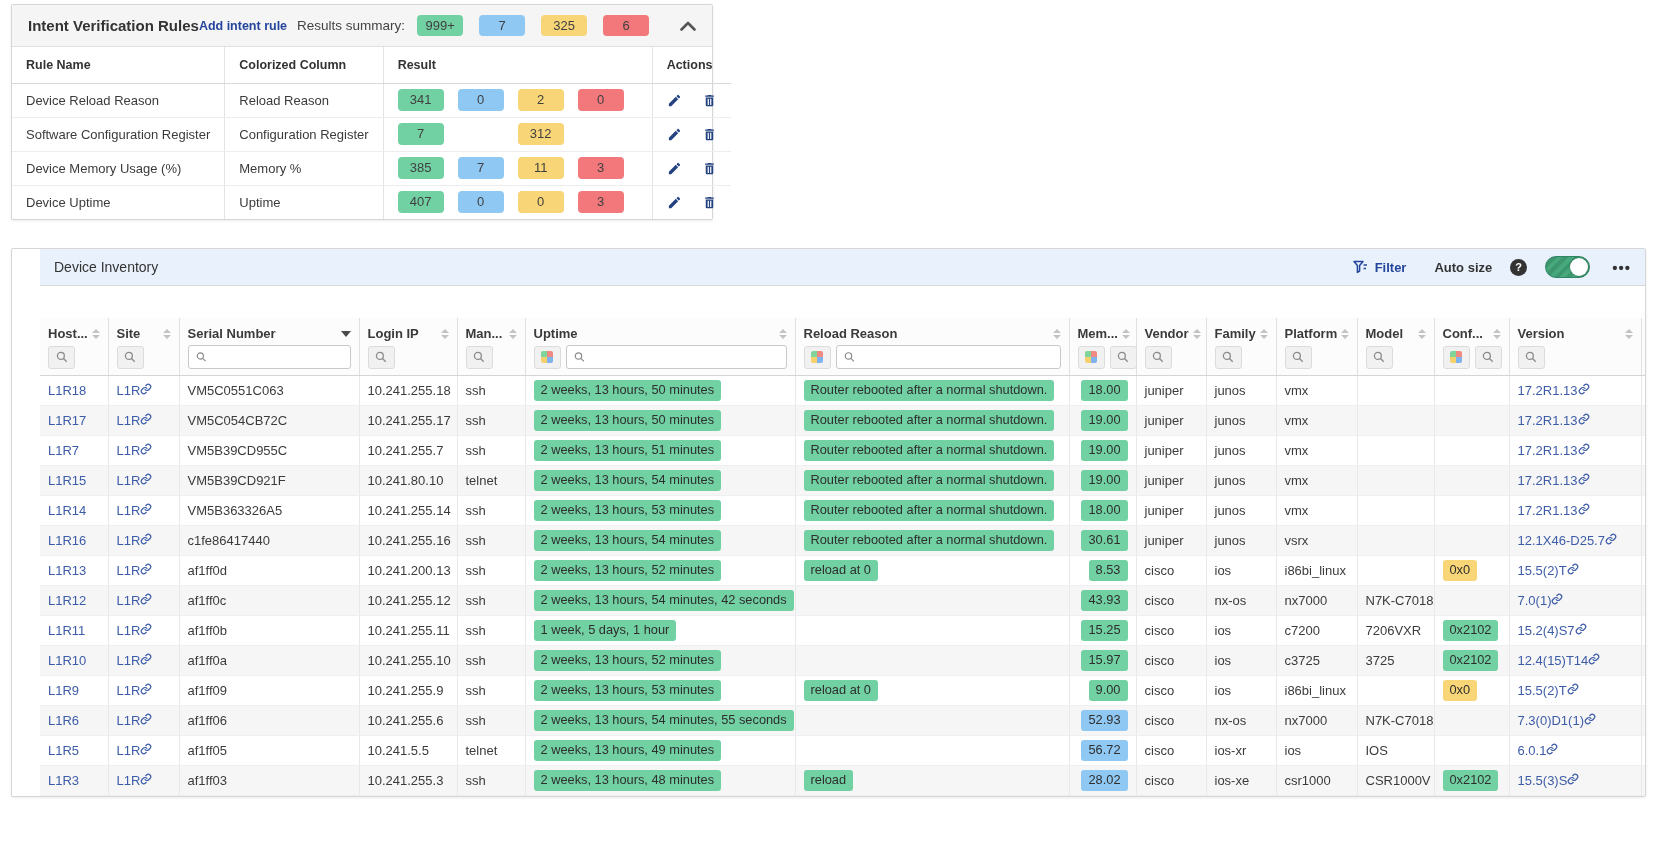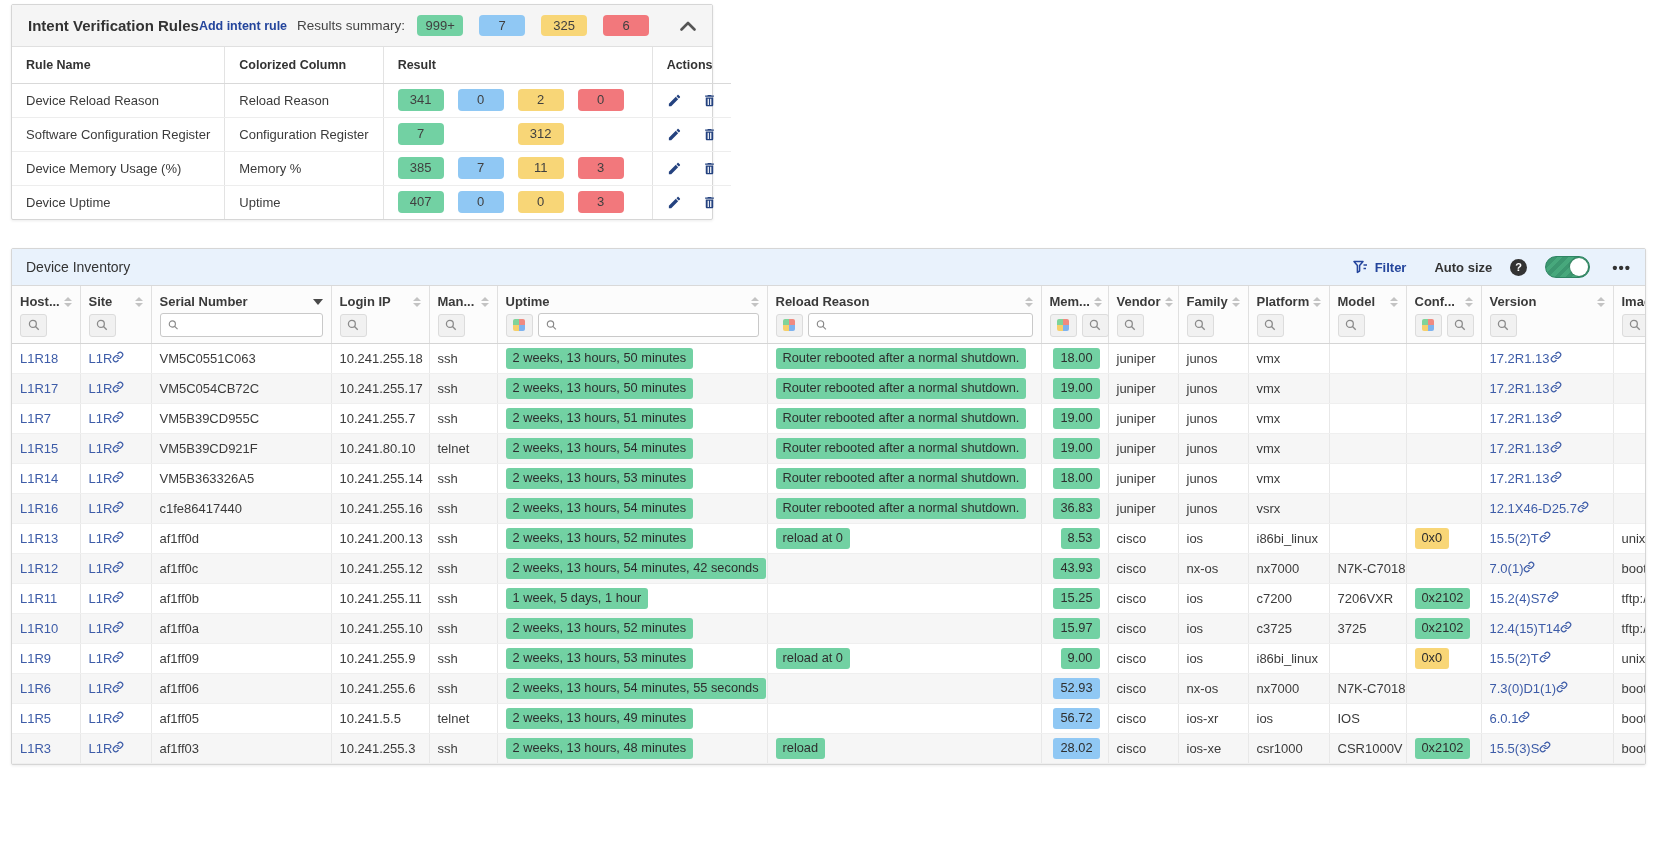--- a/index.html
+++ b/index.html
@@ -38,37 +38,37 @@
                    border-bottom:1px solid #ededed;white-space:nowrap;overflow:hidden;}
   .intent-table tr:last-child td{border-bottom:none;}
   .col-rule{width:216px;} .col-colorized{width:165px;} .col-result{width:243px;} .col-actions{width:78px;}
   .result-slots{display:flex;}
   .result-slots .slot{width:46px;margin-right:14px;text-align:center;}
   .result-slots .badge{display:block;padding:3px 0;min-width:0;}
   .actions-cell{display:flex;gap:20px;align-items:center;}
   .icon-btn{cursor:pointer;display:inline-flex;align-items:center;background:none;border:none;padding:0;}
 
   
-  .inv-panel{left:11px;top:248px;width:1635px;}
+  .inv-panel{left:11px;top:248px;width:1635px;padding-left:28px;}
   .inv-header{height:37px;background:#e9f2fc;display:flex;align-items:center;padding:0 14px;
               border-bottom:1px solid #d9d9d9;}
   .inv-title{font-size:14px;color:#333;}
   .inv-controls{margin-left:auto;display:flex;align-items:center;gap:22px;}
   .filter-btn{display:flex;align-items:center;gap:7px;color:var(--accent);font-weight:bold;
               font-size:13px;cursor:pointer;background:none;border:none;}
   .autosize{display:flex;align-items:center;gap:18px;font-weight:bold;font-size:13px;color:#333;}
   .help-circle{width:17px;height:17px;border-radius:50%;background:#333;color:#fff;font-size:11px;
                display:flex;align-items:center;justify-content:center;font-weight:bold;cursor:pointer;}
   .toggle{width:45px;height:22px;border-radius:11px;position:relative;cursor:pointer;border:1px solid #2e8563;
           background:repeating-linear-gradient(135deg,#47a87c,#47a87c 4px,#3c9770 4px,#3c9770 8px);}
   .toggle .knob{position:absolute;right:1px;top:1px;width:18px;height:18px;border-radius:50%;
                 background:#fff;box-shadow:0 0 2px rgba(0,0,0,.4);}
   .more-dots{font-size:15px;color:#333;font-weight:bold;letter-spacing:1px;cursor:pointer;}
 
-  .table-viewport{overflow:hidden;width:100%;}
+  .table-viewport{overflow:hidden;width:100%;margin-top:32px;}
   table.inv{border-collapse:collapse;table-layout:fixed;width:1751px;font-size:13px;}
   table.inv th{background:#fcfcfc;border-right:1px solid #e0e0e0;text-align:left;vertical-align:middle;}
   table.inv thead tr.cols th{height:27px;padding:4px 8px 0;font-size:13px;font-weight:bold;color:#3a3a3a;
                              white-space:nowrap;overflow:hidden;}
   table.inv thead tr.filters th{height:30px;padding:0 8px 6px;border-bottom:1px solid #d5d5d5;}
   .head-flex{display:flex;align-items:center;justify-content:space-between;cursor:pointer;}
   .sort-neutral{display:inline-flex;flex-direction:column;gap:2px;margin-left:4px;}
   .sort-neutral i{display:block;width:0;height:0;border-left:4px solid transparent;border-right:4px solid transparent;}
   .sort-neutral .up{border-bottom:4px solid #c3c3c3;}
   .sort-neutral .down{border-top:4px solid #c3c3c3;}
@@ -766,21 +766,21 @@
                   <g fill="none" stroke="#3d5ca8" stroke-width="2.4" stroke-linecap="round">
                     <path d="M10 13a5 5 0 0 0 7.54.54l2.5-2.5a5 5 0 0 0-7.07-7.07L11.5 5.4"></path>
                     <path d="M14 11a5 5 0 0 0-7.54-.54l-2.5 2.5a5 5 0 0 0 7.07 7.07l1.45-1.43"></path>
                   </g>
                 </svg></a></td>
             <td>c1fe86417440</td>
             <td>10.241.255.16</td>
             <td>ssh</td>
             <td><span class="cell-badge green">2 weeks, 13 hours, 54 minutes</span></td>
             <td><span class="cell-badge green">Router rebooted after a normal shutdown.</span></td>
-            <td class="mem-cell"><span class="cell-badge green">36.83</span></td>
+            <td class="mem-cell"><span class="cell-badge green">30.61</span></td>
             <td>juniper</td>
             <td>junos</td>
             <td>vsrx</td>
             <td></td>
             <td></td>
             <td><a class="cell-link">12.1X46-D25.7<svg width="12" height="12" viewBox="0 0 24 24">
                   <g fill="none" stroke="#3d5ca8" stroke-width="2.4" stroke-linecap="round">
                     <path d="M10 13a5 5 0 0 0 7.54.54l2.5-2.5a5 5 0 0 0-7.07-7.07L11.5 5.4"></path>
                     <path d="M14 11a5 5 0 0 0-7.54-.54l-2.5 2.5a5 5 0 0 0 7.07 7.07l1.45-1.43"></path>
                   </g>

